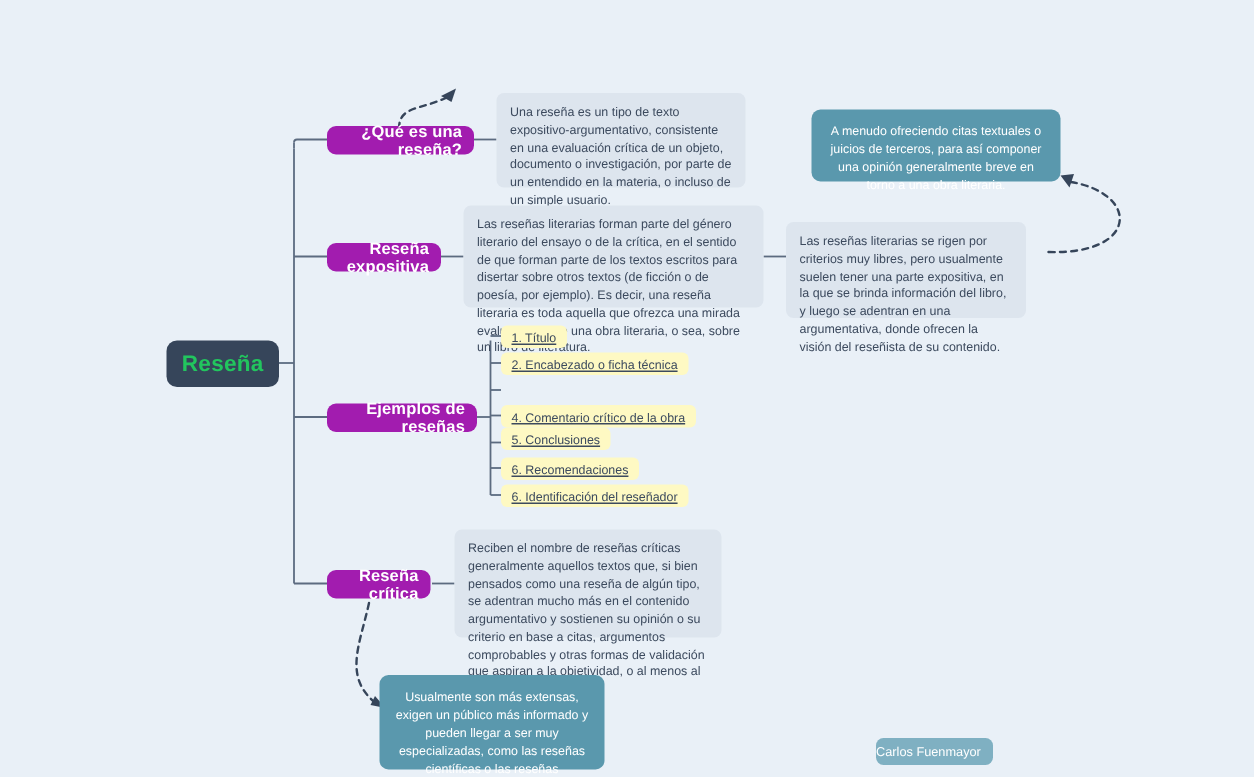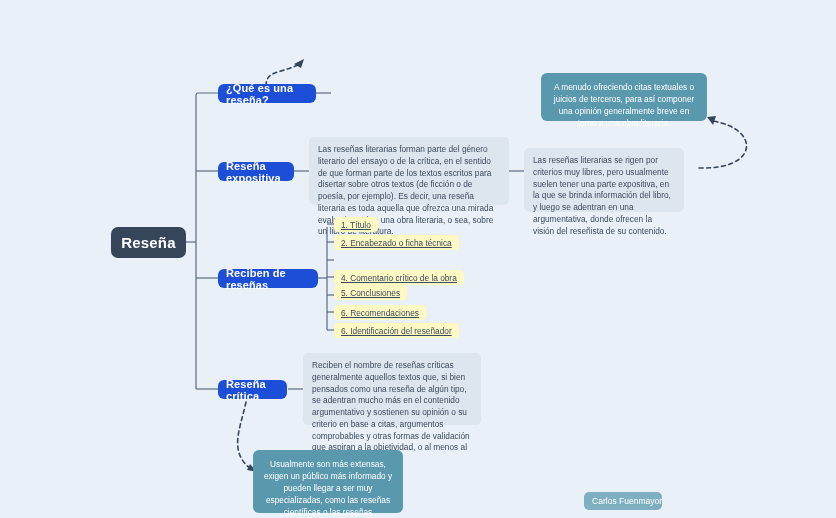--- a/index.html
+++ b/index.html
@@ -22,40 +22,40 @@
     height: 518px;
     pointer-events: none;
   }
   .node {
     position: absolute;
     box-sizing: border-box;
   }
   
   .root {
     background: #36455a;
-    color: #ffffff;
+    color: #22c55e;
     border-radius: 7px;
     font-size: 15px;
     font-weight: bold;
     display: flex;
     align-items: center;
     justify-content: center;
     letter-spacing: 0.2px;
   }
   
   .branch {
-    background: #1d4ed8;
+    background: #a21caf;
     color: #ffffff;
     border-radius: 6px;
     font-size: 11px;
     font-weight: bold;
     display: flex;
     align-items: center;
     justify-content: center;
-    text-align: left;
+    text-align: right;
     padding: 0 8px;
     letter-spacing: 0.1px;
   }
   
   .textbox {
     background: #dde5ee;
     color: #3c4a5e;
     border-radius: 5px;
     font-size: 8.3px;
     line-height: 1.42;
@@ -86,21 +86,21 @@
     height: 15px;
     text-decoration: underline;
   }
   .credit {
     background: #7fb0c2;
     color: #ffffff;
     border-radius: 5px;
     font-size: 8.5px;
     display: flex;
     align-items: center;
-    justify-content: flex-end;
+    justify-content: flex-start;
   }
 </style>
 </head>
 <body>
 
 <div id="canvas">
 
   <svg id="wires" viewBox="0 0 836 518">
     <g fill="none" stroke="#5c6b80" stroke-width="1.2">
 
@@ -152,27 +152,28 @@
 
   <div class="node branch" style="left:218px; top:84px; width:98px; height:19px;">
     <span>¿Qué es una reseña?</span>
   </div>
 
   <div class="node branch" style="left:218px; top:162px; width:76px; height:19px;">
     <span>Reseña expositiva</span>
   </div>
 
   <div class="node branch" style="left:218px; top:269px; width:100px; height:19px;">
-    <span>Reciben de reseñas</span>
+    <span>Ejemplos de reseñas</span>
   </div>
 
   <div class="node branch" style="left:218px; top:380px; width:69px; height:19px;">
     <span>Reseña crítica</span>
   </div>
 
+  <div class="node textbox" style="left:331px; top:62px; width:166px; height:63px;">Una reseña es un tipo de texto expositivo-argumentativo, consistente en una evaluación crítica de un objeto, documento o investigación, por parte de un entendido en la materia, o incluso de un simple usuario.</div>
 
   <div class="node textbox" style="left:309px; top:137px; width:200px; height:68px;">Las reseñas literarias forman parte del género literario del ensayo o de la crítica, en el sentido de que forman parte de los textos escritos para disertar sobre otros textos (de ficción o de poesía, por ejemplo). Es decir, una reseña literaria es toda aquella que ofrezca una mirada evaluativa sobre una obra literaria, o sea, sobre un libro de literatura.</div>
 
   <div class="node textbox" style="left:524px; top:137px; width:160px; height:64px;margin-top:11px;">Las reseñas literarias se rigen por criterios muy libres, pero usualmente suelen tener una parte expositiva, en la que se brinda información del libro, y luego se adentran en una argumentativa, donde ofrecen la visión del reseñista de su contenido.</div>
 
   <div class="node textbox" style="left:303px; top:353px; width:178px; height:72px;">Reciben el nombre de reseñas críticas generalmente aquellos textos que, si bien pensados como una reseña de algún tipo, se adentran mucho más en el contenido argumentativo y sostienen su opinión o su criterio en base a citas, argumentos comprobables y otras formas de validación que aspiran a la objetividad, o al menos al sentido crítico.</div>
 
 
   <div class="node note" style="left:541px; top:73px; width:166px; height:48px;">A menudo ofreciendo citas textuales o juicios de terceros, para así componer una opinión generalmente breve en torno a una obra literaria.</div>
 

